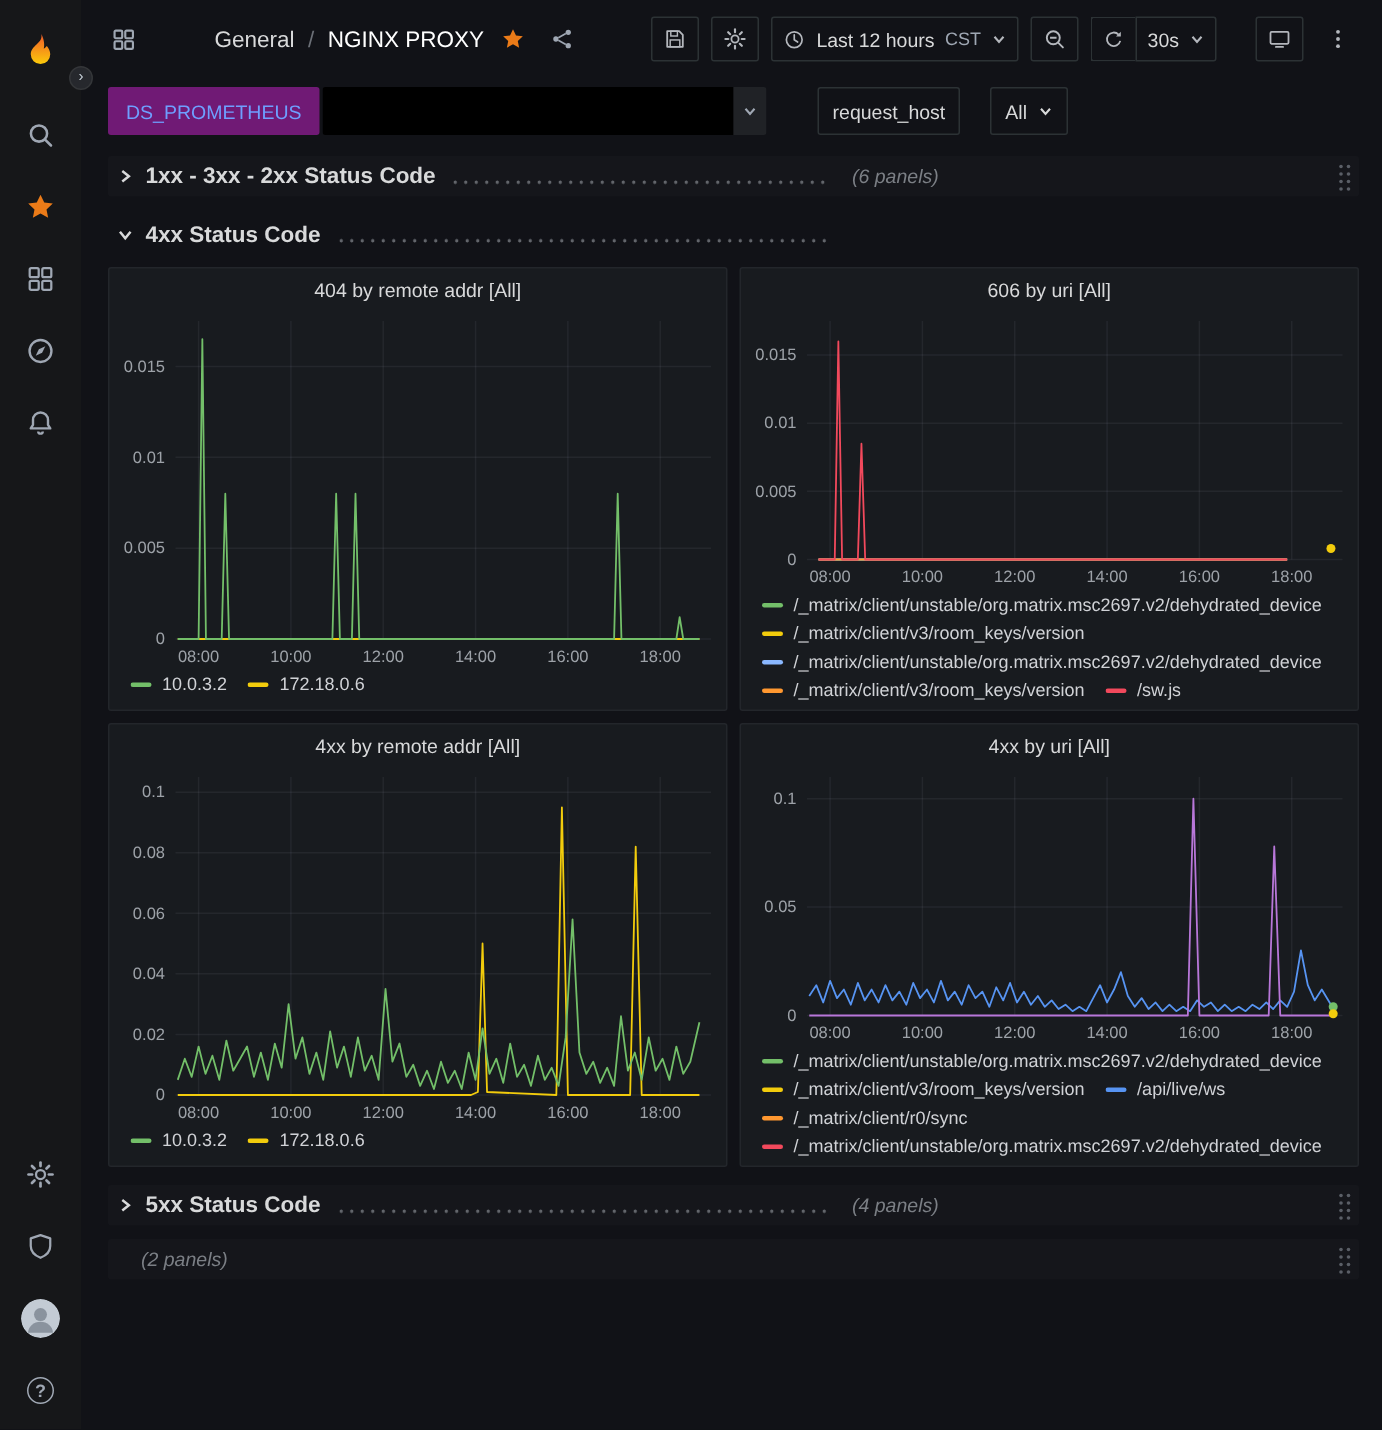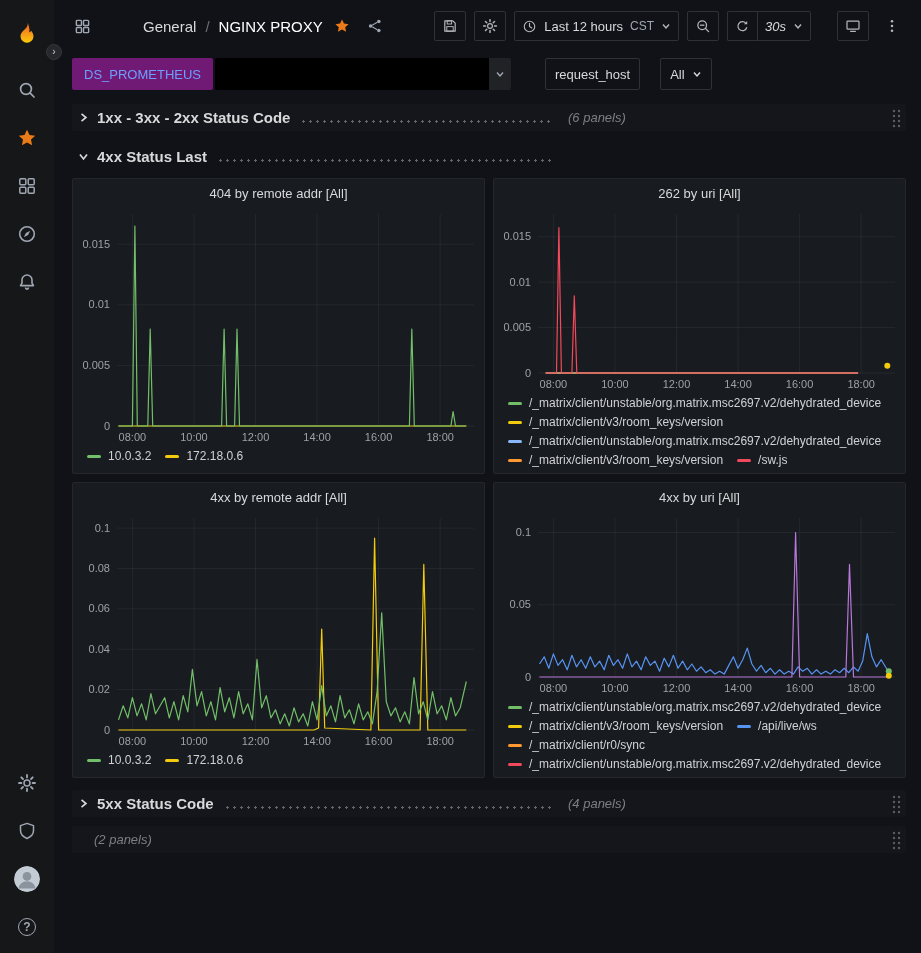--- a/index.html
+++ b/index.html
@@ -31,21 +31,21 @@
   .crumb-sep { color:#6c7077; font-size:15px; }
   .crumb-title { font-size:15px; font-weight:400; color:#ffffff; cursor:pointer; }
   .crumb-star { display:flex; cursor:pointer; margin-left:2px; }
   .crumb-share { display:flex; color:#9fa7b3; cursor:pointer; margin-left:8px; }
   .topnav-right { margin-left:auto; display:flex; align-items:center; gap:8px; }
   .tool-btn { height:30px; min-width:30px; border:1px solid #2c3235; border-radius:2px; background:transparent; color:#b4b7bd; display:flex; align-items:center; justify-content:center; padding:0 7px; gap:7px; font-size:13px; cursor:pointer; white-space:nowrap; }
   .tool-btn .lbl { color:#d8d9da; }
   .tool-btn .tz { color:#9fa7b3; font-size:12px; }
   .btn-group { display:flex; }
   .btn-group .tool-btn:first-child { border-radius:2px 0 0 2px; border-right:none; }
-  .btn-group .tool-btn:last-child { border-radius:0 2px 2px 0;font-style:italic; }
+  .btn-group .tool-btn:last-child { border-radius:0 2px 2px 0; }
   .no-border { border:none; padding:0 4px; }
   .gap-left { margin-left:18px; }
 
   
   .submenu { flex-shrink:0; display:flex; align-items:center; padding:6px 16px 10px 18px; gap:10px; }
   .var-group { display:flex; align-items:stretch; height:32px; }
   .var-label { background:#701a75; display:flex; align-items:center; padding:0 12px; font-size:13px; font-weight:500; border-radius:2px; white-space:nowrap; }
   .var-label.ds { color:#6e9fff; margin-right:2px; }
   .var-select-redacted { display:flex; align-items:stretch; width:296px; border-radius:2px; overflow:hidden; cursor:pointer; }
   .redacted-value { flex:1; background:#000000; }
@@ -314,21 +314,21 @@
               <circle cx="8" cy="18" r="1.2"></circle>
             </svg>
         </span>
       </div>
 
       <div class="dash-row mt12">
         <div class="row-left">
           <svg class="chev down" viewBox="0 0 10 10">
               <polyline points="3.2,1.8 7.2,5 3.2,8.2" fill="none" stroke="currentColor" stroke-width="1.5"></polyline>
             </svg>
-          <span class="row-title">4xx Status Last</span>
+          <span class="row-title">4xx Status Code</span>
           <span class="row-leader"></span>
         </div>
         <span class="row-count"></span>
       </div>
 
       <div class="panel-grid">
         <section class="panel">
           <h2 class="panel-title">404 by remote addr [All]</h2>
           <div class="chart">
               <svg width="411" height="242">
@@ -362,21 +362,21 @@
                 <span>10.0.3.2</span>
               </span>
               <span class="legend-item">
                 <span class="legend-dash" style="background: rgb(242, 204, 12);"></span>
                 <span>172.18.0.6</span>
               </span>
             </div>
         </section>
 
         <section class="panel">
-          <h2 class="panel-title">262 by uri [All]</h2>
+          <h2 class="panel-title">606 by uri [All]</h2>
           <div class="chart">
               <svg width="411" height="189">
                 <line class="grid-line" x1="59.38793103448276" y1="10" x2="59.38793103448276" y2="169"></line>
                 <line class="grid-line" x1="120.9396551724138" y1="10" x2="120.9396551724138" y2="169"></line>
                 <line class="grid-line" x1="182.4913793103448" y1="10" x2="182.4913793103448" y2="169"></line>
                 <line class="grid-line" x1="244.04310344827584" y1="10" x2="244.04310344827584" y2="169"></line>
                 <line class="grid-line" x1="305.59482758620686" y1="10" x2="305.59482758620686" y2="169"></line>
                 <line class="grid-line" x1="367.1465517241379" y1="10" x2="367.1465517241379" y2="169"></line>
                 <line class="grid-line" x1="44" y1="169" x2="401" y2="169"></line>
                 <text class="tick" x="37" y="172.5" text-anchor="end">0</text>

